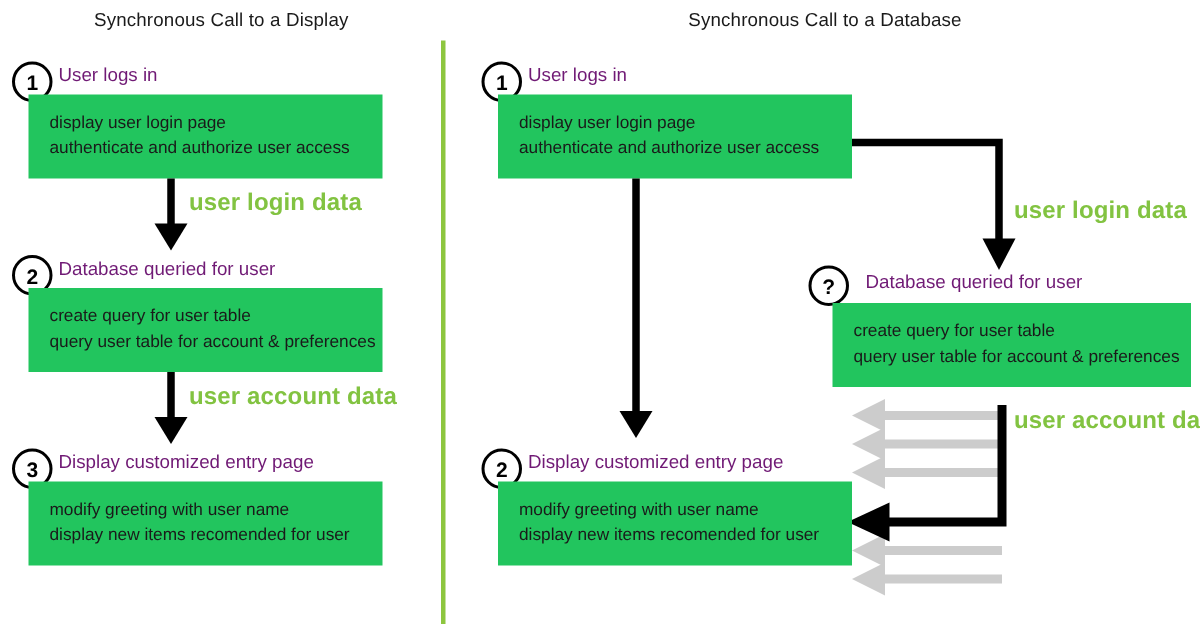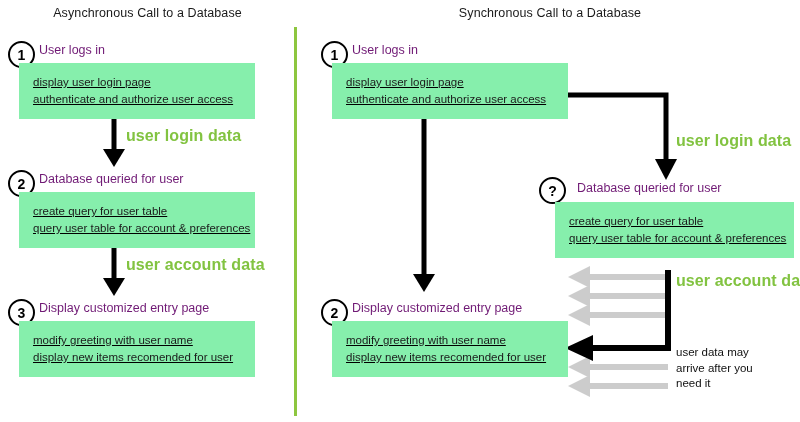--- a/index.html
+++ b/index.html
@@ -50,24 +50,23 @@
     align-items: center;
     justify-content: center;
     font-size: 14px;
     font-weight: 700;
     color: #000;
     line-height: 1;
   }
 
   
   .detail-box {
-    background: #86efac;
+    background: #22c55e;
     box-sizing: border-box;
     padding: 11px 16px 0 14px;
-    text-decoration: underline;
   }
   .detail-line {
     font-size: 11.5px;
     color: #1a1a1a;
     line-height: 17px;
     white-space: nowrap;
   }
 
   
   .green-label {
@@ -91,21 +90,21 @@
     width: 3px;
   }
 
   svg { display: block; overflow: visible; }
 </style>
 </head>
 <body>
 
 <div id="canvas">
 
-  <div class="abs panel-title" style="left:0px; top:6px; width:295px;">Asynchronous Call to a Database</div>
+  <div class="abs panel-title" style="left:0px; top:6px; width:295px;">Synchronous Call to a Display</div>
   <div class="abs panel-title" style="left:300px; top:6px; width:500px;">Synchronous Call to a Database</div>
 
   <div class="abs divider" style="left:294px; top:27px; height:389px;"></div>
 
   <div class="abs step-circle" style="left:8px; top:41px;">1</div>
   <div class="abs step-head" style="left:39px; top:43px;">User logs in</div>
   <div class="abs detail-box" style="left:19px; top:63px; width:236px; height:56px;">
     <div class="detail-line">display user login page</div>
     <div class="detail-line">authenticate and authorize user access</div>
   </div>
@@ -186,25 +185,20 @@
         <polygon points="25,94 25,116 3,105"></polygon>
         <polygon points="25,113 25,135 3,124"></polygon>
       </g>
 
       <polyline points="103,8 103,86 22,86" fill="none" stroke="#000" stroke-width="6"></polyline>
       <polygon points="28,73 28,99 0,86" fill="#000"></polygon>
     </svg>
   </div>
   <div class="abs green-label" style="left:676px; top:272px;">user account data</div>
 
-  <div class="abs" style="left:676px; top:345px;">
-    <div class="note-text">user data may</div>
-    <div class="note-text">arrive after you</div>
-    <div class="note-text">need it</div>
-  </div>
 
   <div class="abs step-circle" style="left:321px; top:299px;">2</div>
   <div class="abs step-head" style="left:352px; top:301px;">Display customized entry page</div>
   <div class="abs detail-box" style="left:332px; top:321px; width:236px; height:56px;">
     <div class="detail-line">modify greeting with user name</div>
     <div class="detail-line">display new items recomended for user</div>
   </div>
 
 </div>
 

